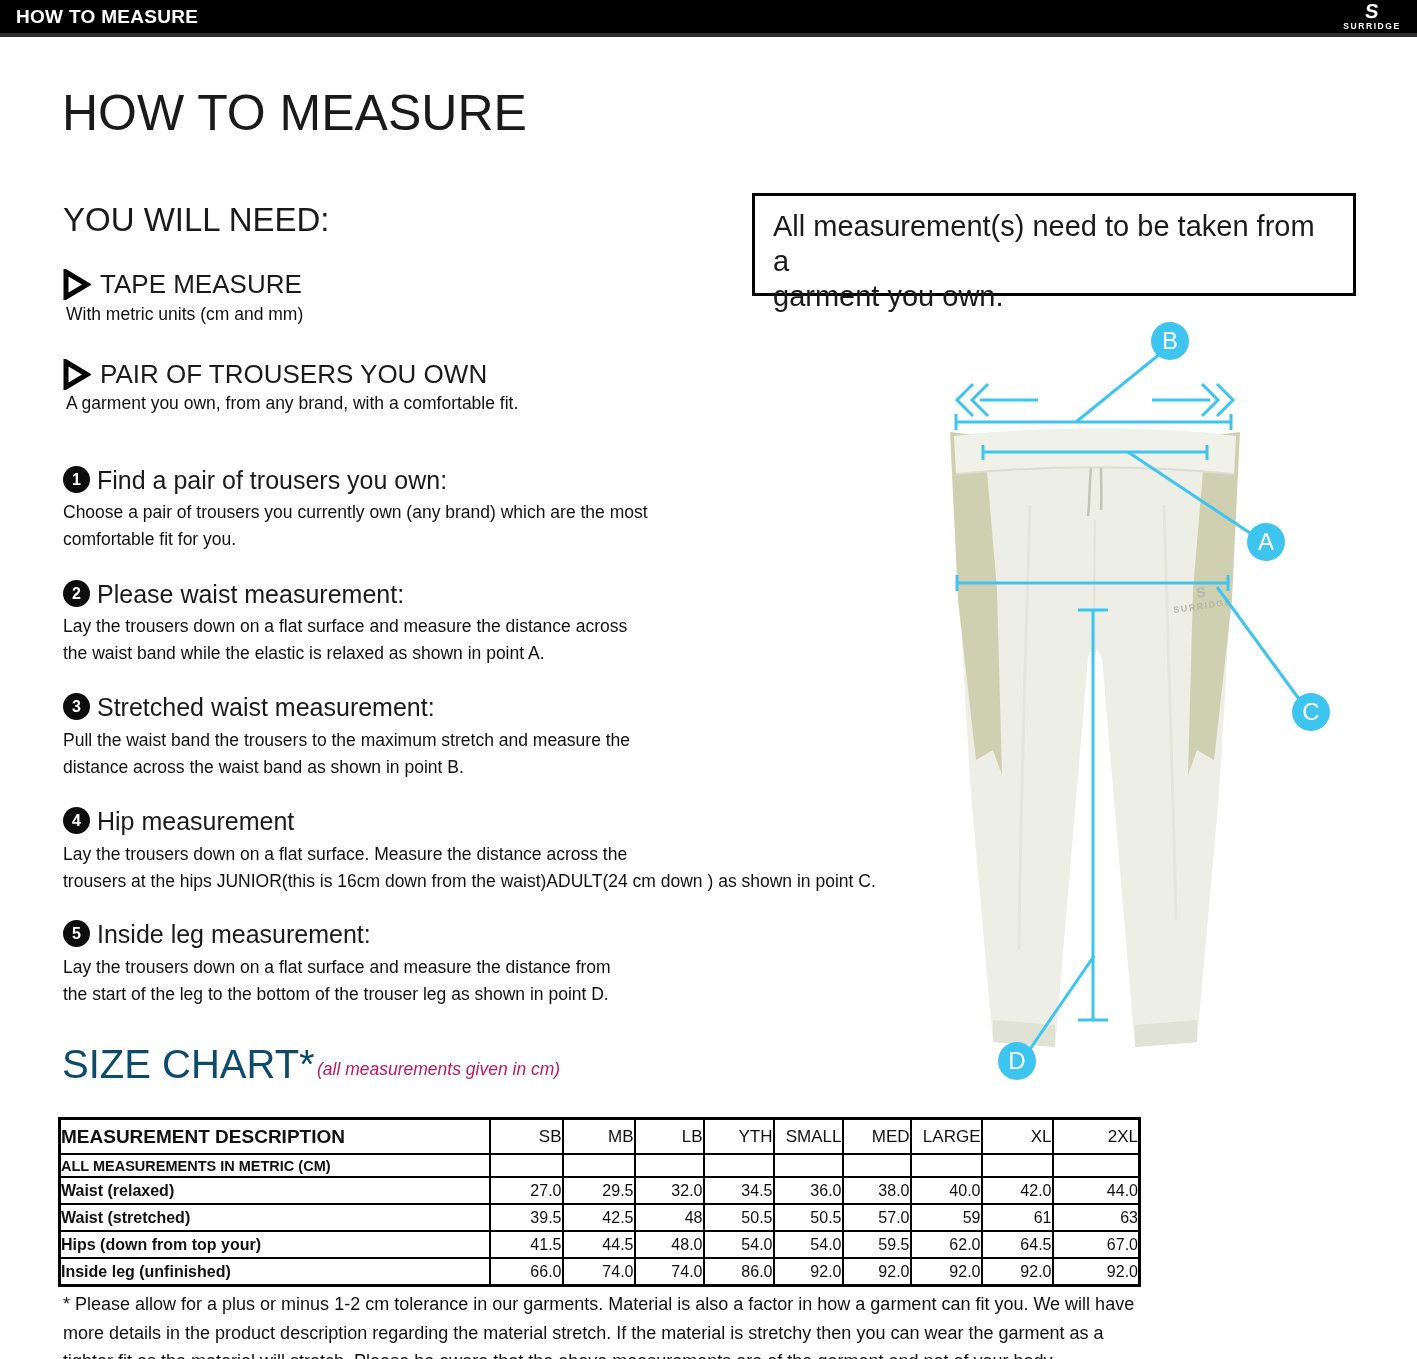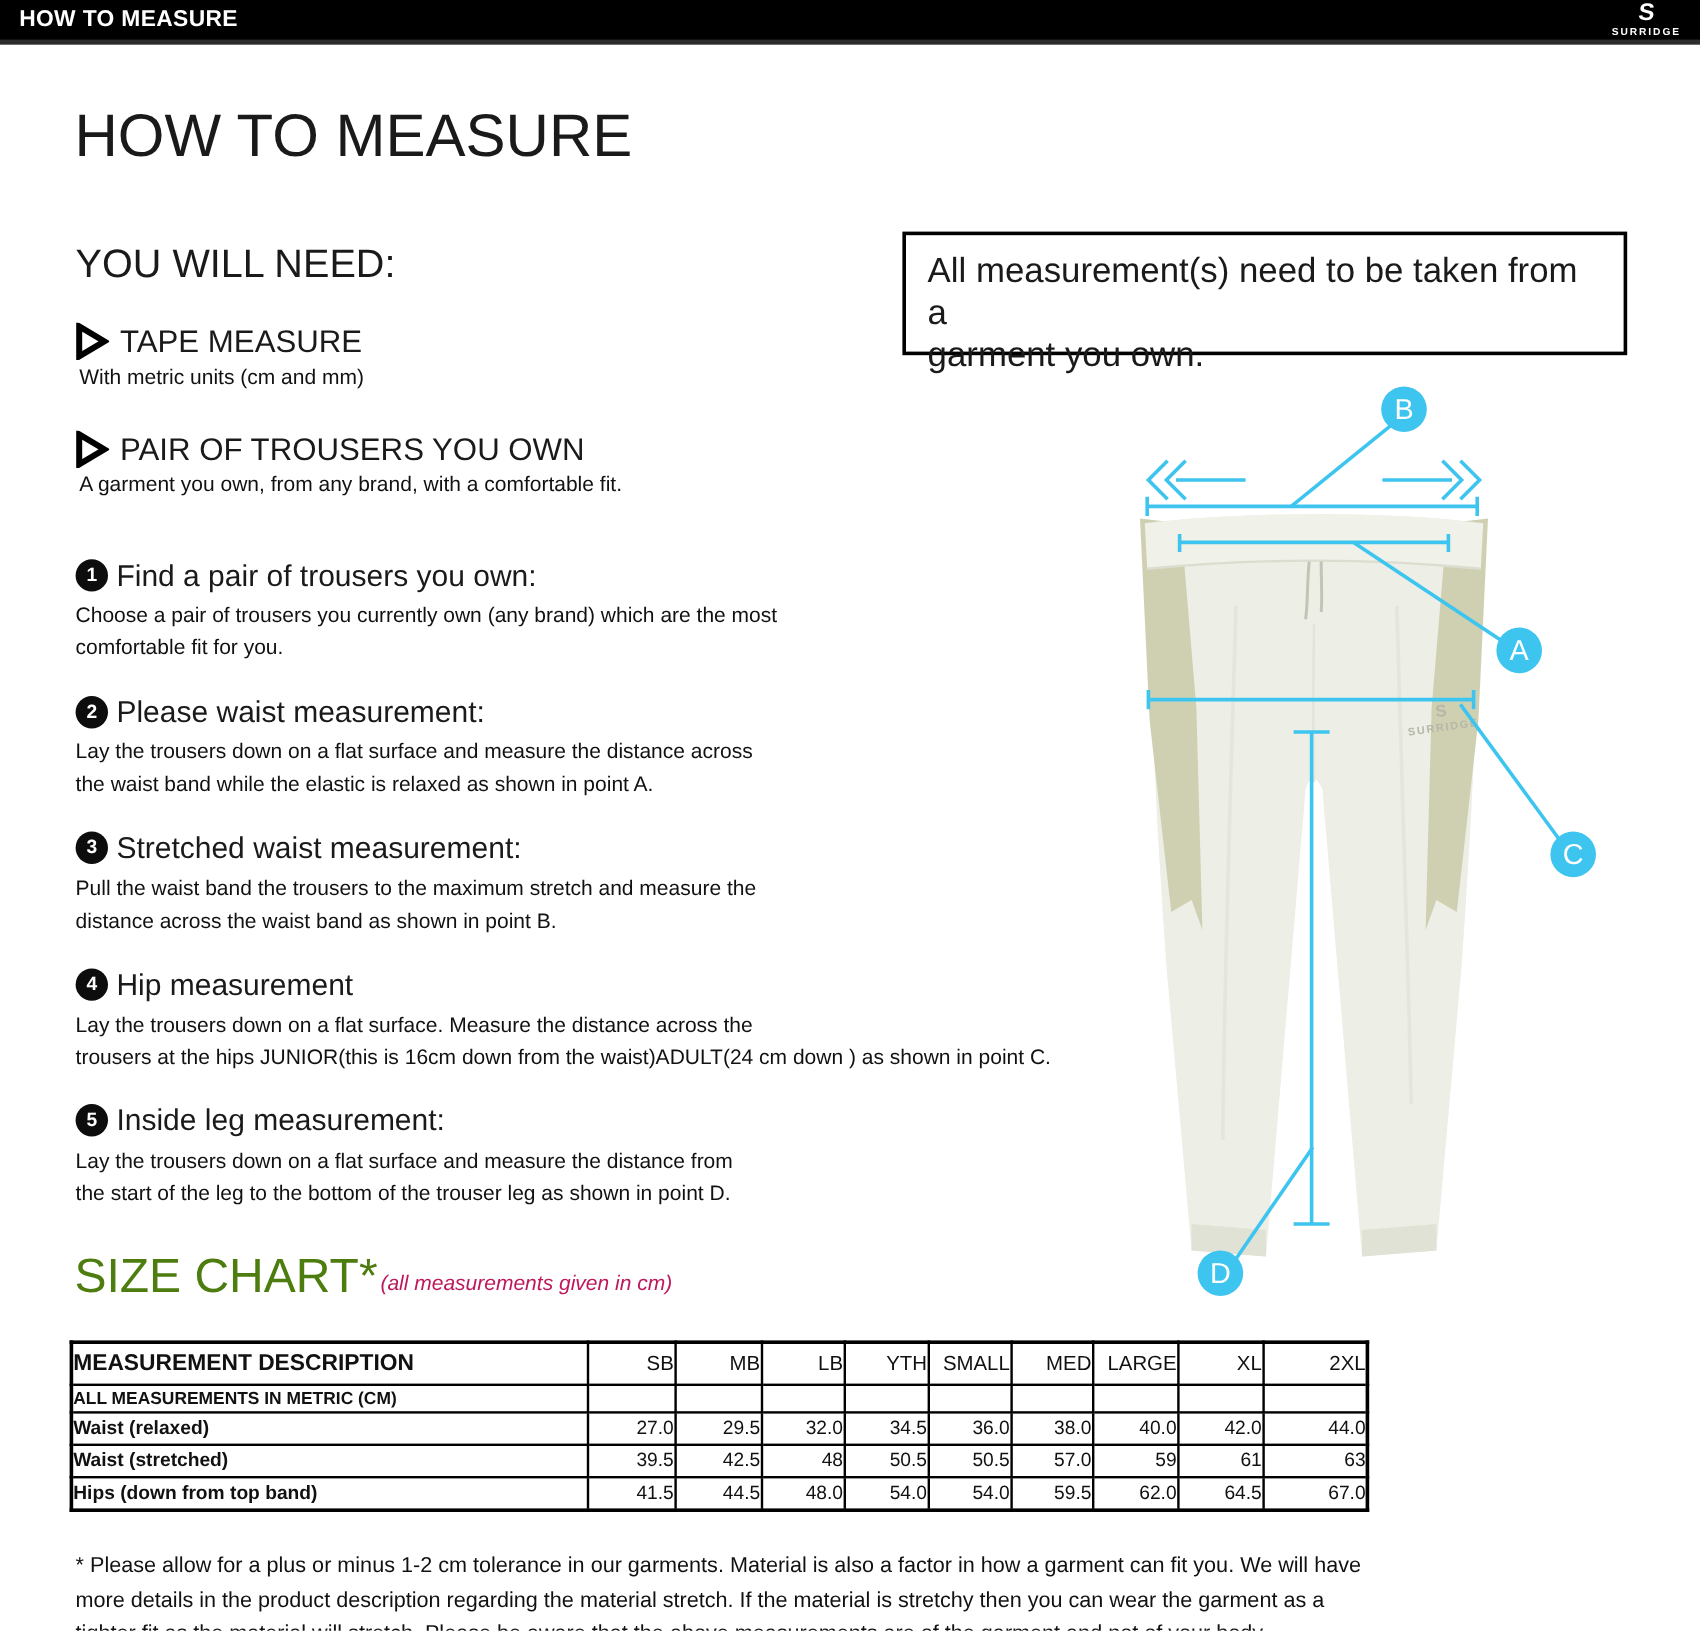--- a/index.html
+++ b/index.html
@@ -27,21 +27,21 @@
   
   .step-num{width:27px;height:27px;border-radius:50%;background:#0d0d0d;color:#fff;
     font-size:16px;font-weight:bold;text-align:center;line-height:27px;}
   .step-title{font-size:25px;color:#1a1a1a;}
 
   
   .note-box{left:752px;top:193px;width:604px;height:103px;border:3px solid #000;box-sizing:border-box;
     padding:13px 18px;font-size:29px;line-height:35px;color:#1a1a1a;white-space:pre-line;}
 
   
-  .sc-heading{left:62px;top:1042px;font-size:40px;font-weight:400;color:#4d7c0f;}
+  .sc-heading{left:62px;top:1042px;font-size:40px;font-weight:400;color:#0c4a6e;}
   .sc-sub{left:317px;top:1059px;font-size:17.5px;color:#be185d;font-style:italic;}
 
   table.size-chart{left:58px;top:1117px;border-collapse:collapse;table-layout:fixed;background:#fff;}
   table.size-chart{border:3px solid #000;}
   table.size-chart td,table.size-chart th{border:2px solid #000;padding:0;overflow:hidden;white-space:nowrap;}
   th.desc-h{font-size:19px;font-weight:bold;text-align:left;padding-left:6px;height:33px;}
   th.size-h{font-size:17px;font-weight:normal;text-align:right;}
   td.metric{font-size:14.5px;font-weight:bold;text-align:left;padding-left:5px;height:21px;}
   td.rlabel{font-size:16px;font-weight:bold;text-align:left;padding-left:5px;height:25px;}
   td.val{font-size:16px;text-align:right;}
@@ -230,29 +230,41 @@
     <td class="val">42.5</td>
     <td class="val">48</td>
     <td class="val">50.5</td>
     <td class="val">50.5</td>
     <td class="val">57.0</td>
     <td class="val">59</td>
     <td class="val">61</td>
     <td class="val">63</td>
   </tr>
   <tr>
-    <td class="rlabel">Hips (down from top band)</td>
+    <td class="rlabel">Hips (down from top your)</td>
     <td class="val">41.5</td>
     <td class="val">44.5</td>
     <td class="val">48.0</td>
     <td class="val">54.0</td>
     <td class="val">54.0</td>
     <td class="val">59.5</td>
     <td class="val">62.0</td>
     <td class="val">64.5</td>
     <td class="val">67.0</td>
   </tr>
+  <tr>
+    <td class="rlabel">Inside leg (unfinished)</td>
+    <td class="val">66.0</td>
+    <td class="val">74.0</td>
+    <td class="val">74.0</td>
+    <td class="val">86.0</td>
+    <td class="val">92.0</td>
+    <td class="val">92.0</td>
+    <td class="val">92.0</td>
+    <td class="val">92.0</td>
+    <td class="val">92.0</td>
+  </tr>
 </tbody>
   </table>
 
 <div class="abs footnote">* Please allow for a plus or minus 1-2 cm tolerance in our garments. Material is also a factor in how a garment can fit you. We will have
 more details in the product description regarding the material stretch.  If the material is stretchy then you can wear the garment as a
 tighter fit as the material will stretch.  Please be aware that the above measurements are of the garment and not of your body.</div>
 
 </body></html>

